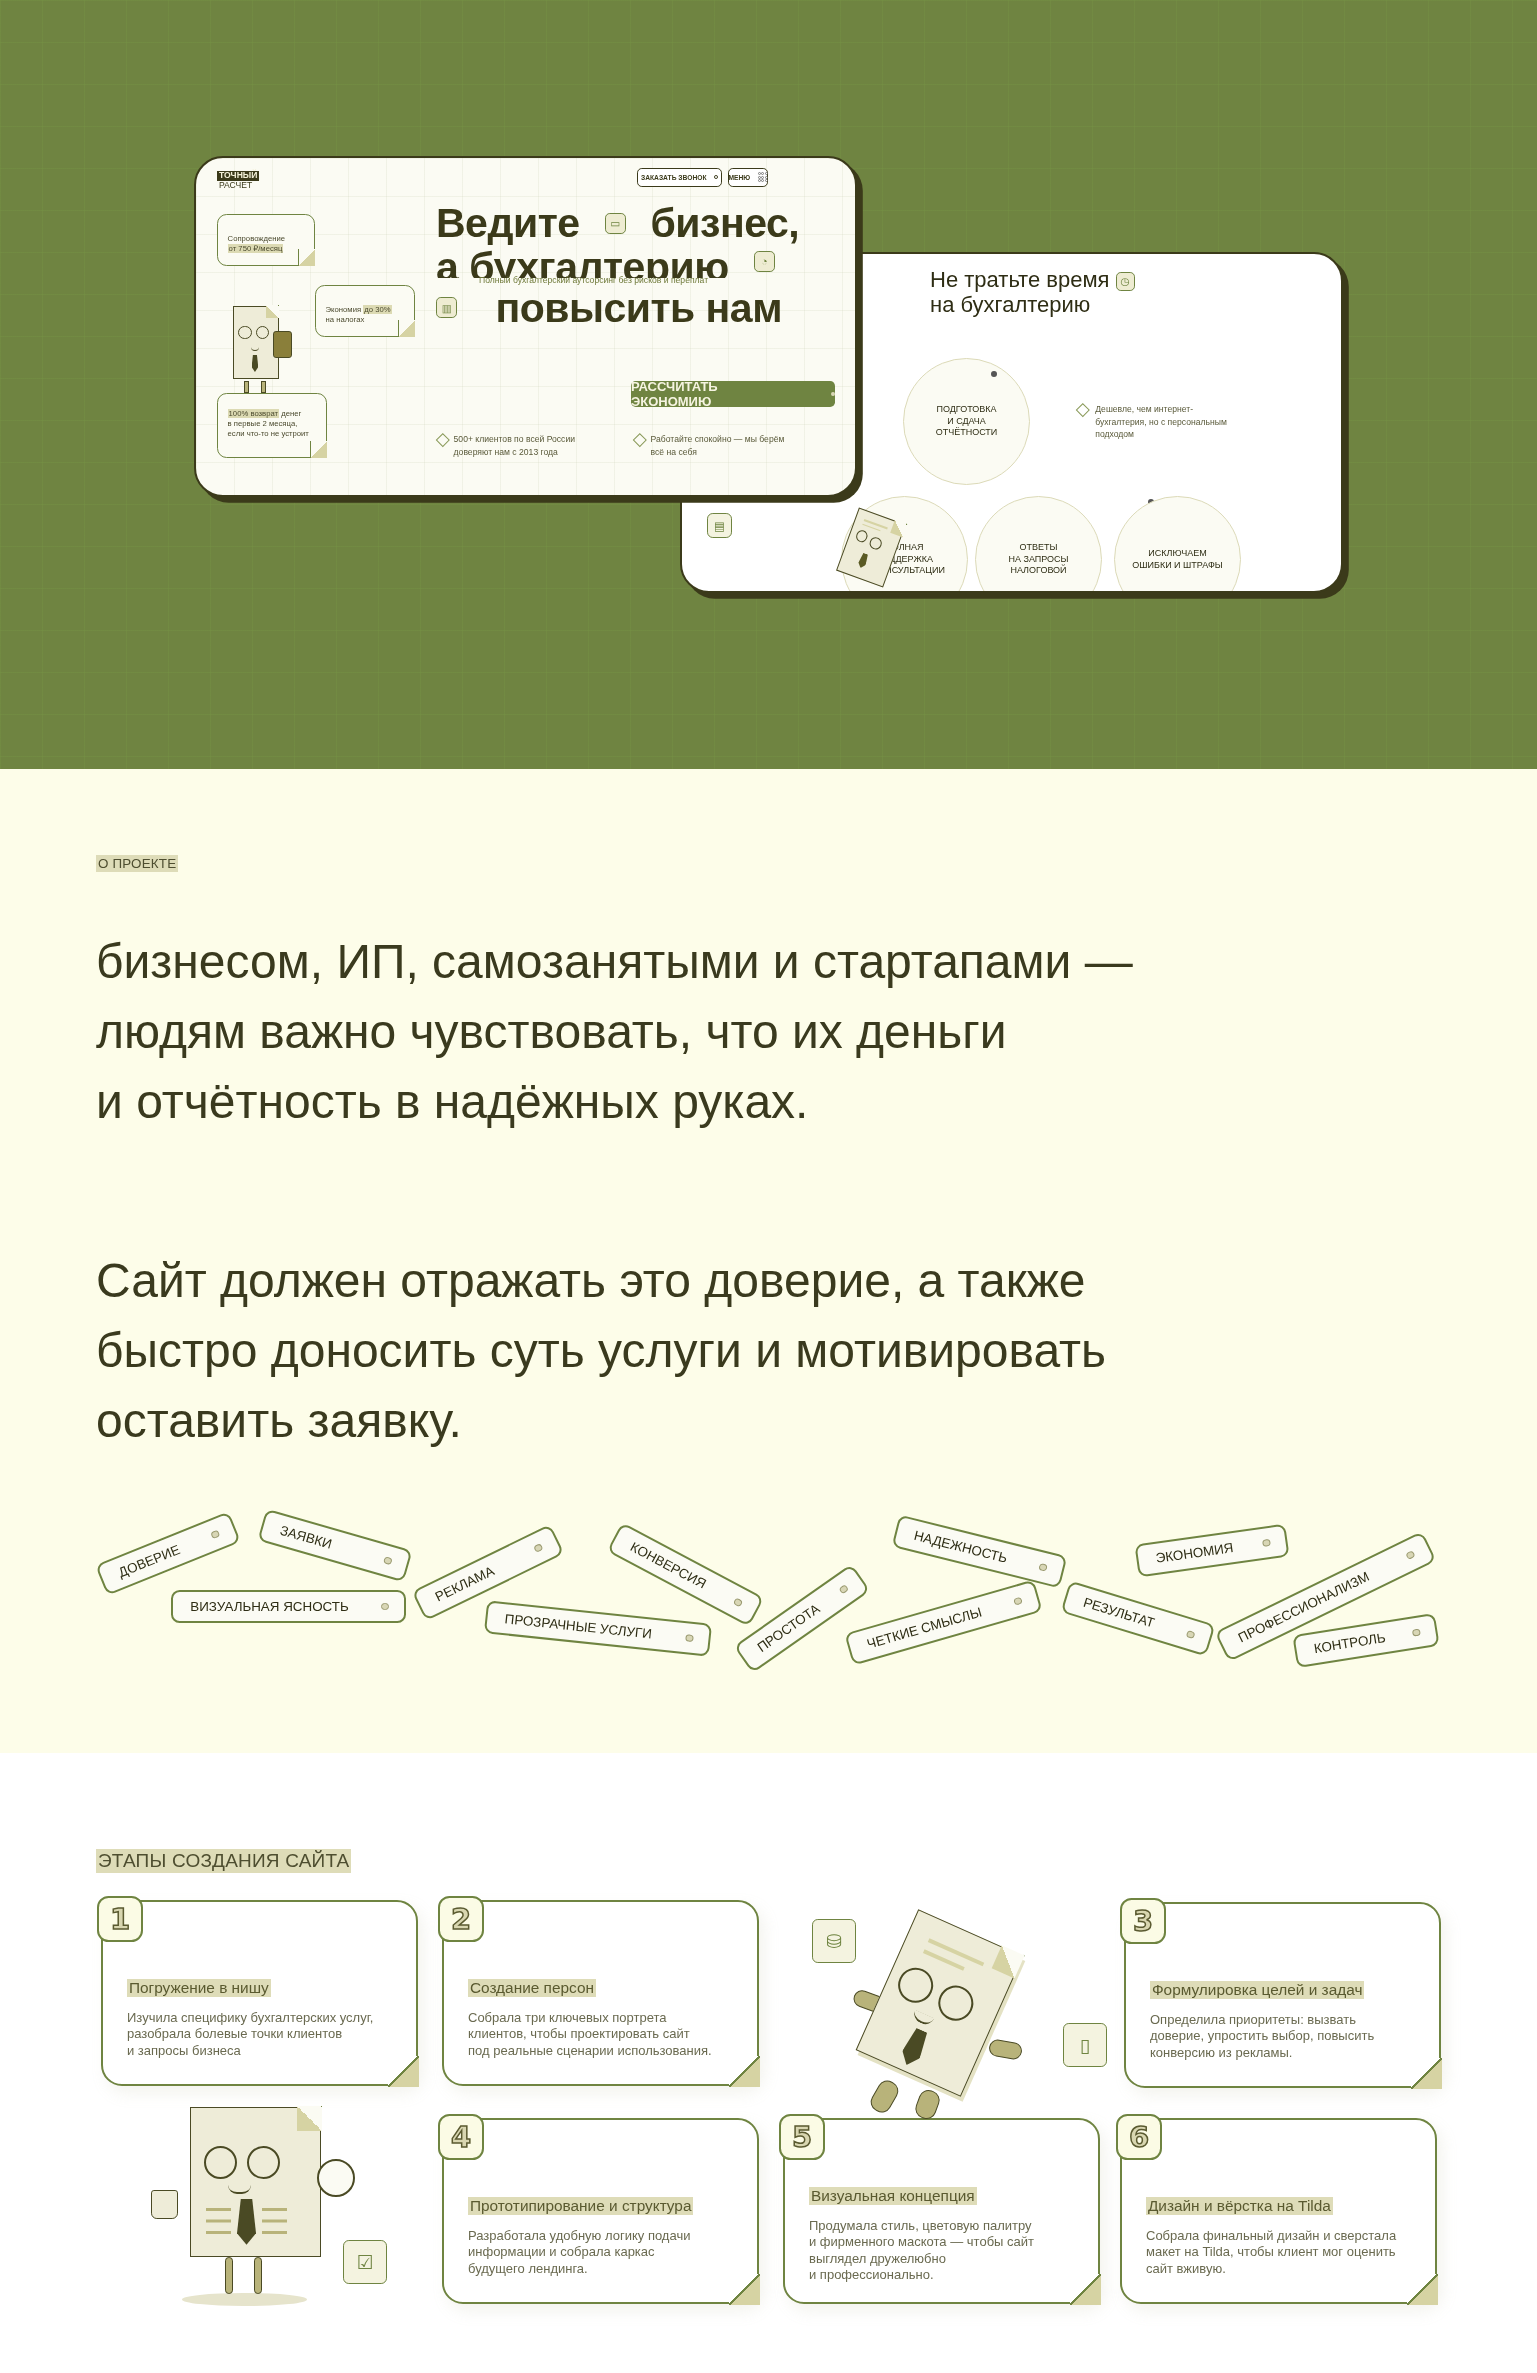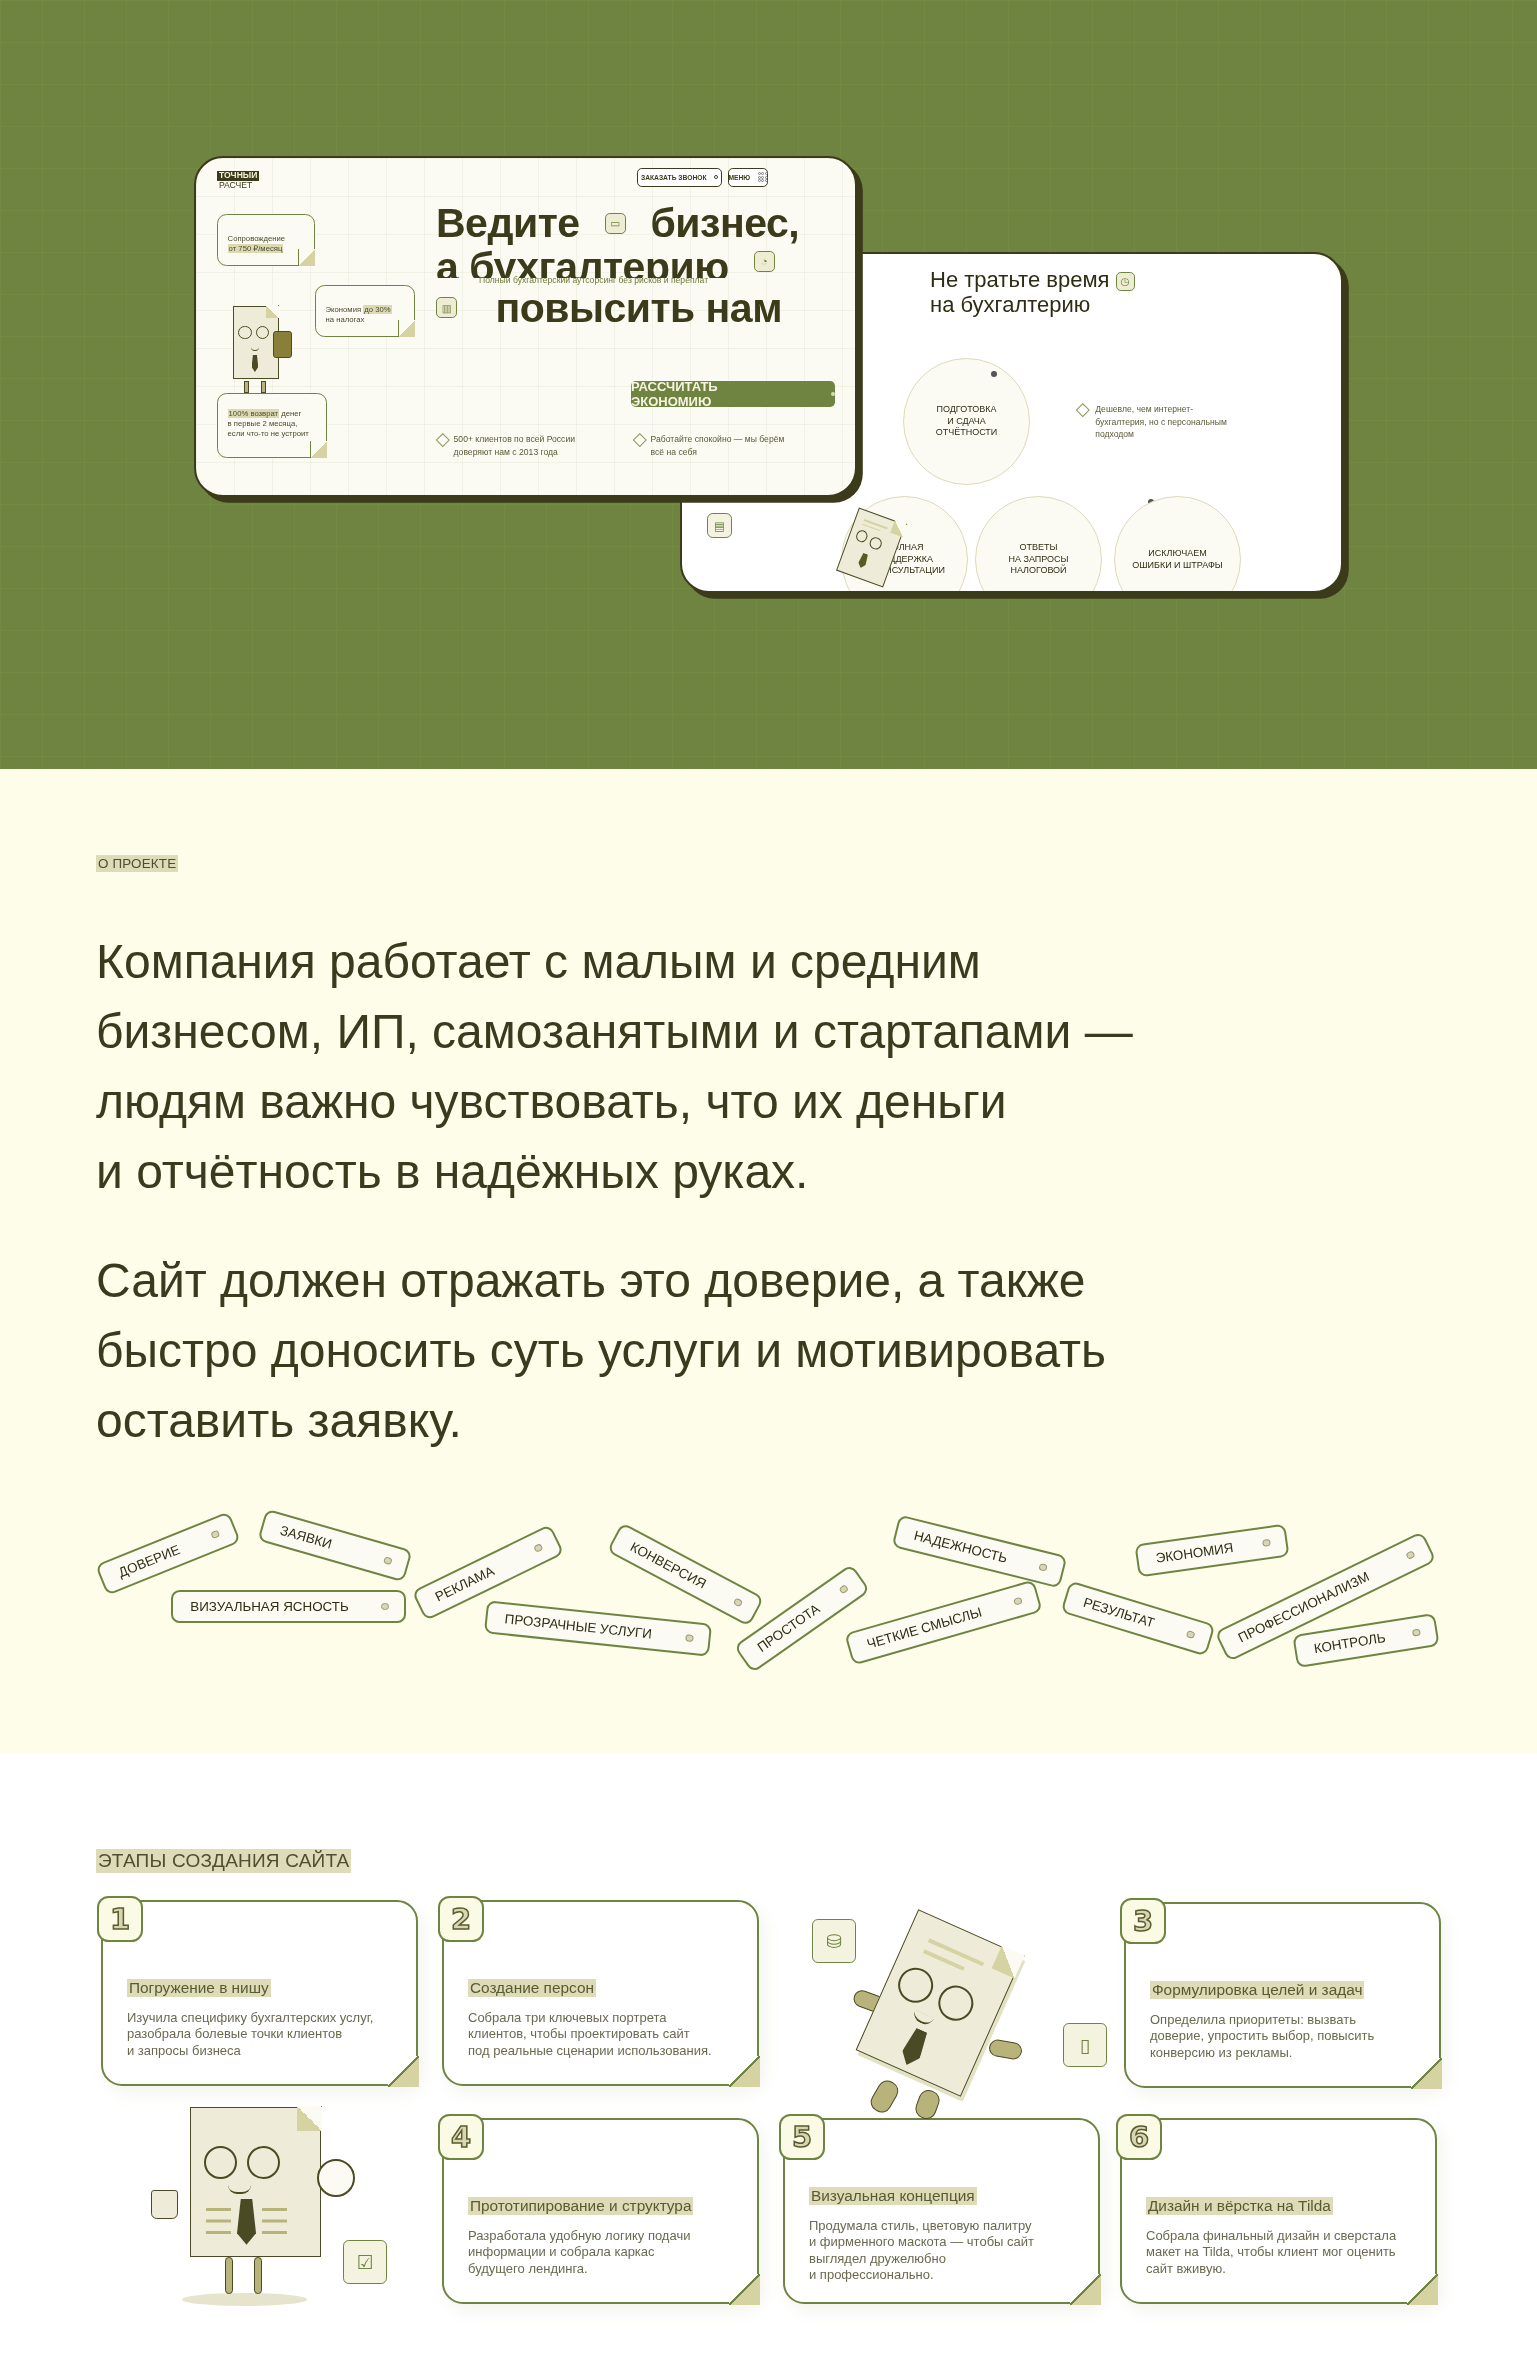--- a/index.html
+++ b/index.html
@@ -236,21 +236,20 @@
         </div>
     </div>
   </div>
 </section>
 
 <section>
   <div class="about-bg"></div>
   <div class="eyebrow" style="left:96px; top:855px;">О ПРОЕКТЕ</div>
 
   <div class="about-text" style="top:927px;">
-    <div>Компания работает с малым и средним</div>
     <div>бизнесом, ИП, самозанятыми и стартапами —</div>
     <div>людям важно чувствовать, что их деньги</div>
     <div>и отчётность в надёжных руках.</div>
   </div>
   <div class="about-text" style="top:1246px;">
     <div>Сайт должен отражать это доверие, а также</div>
     <div>быстро доносить суть услуги и мотивировать</div>
     <div>оставить заявку.</div>
   </div>
 

